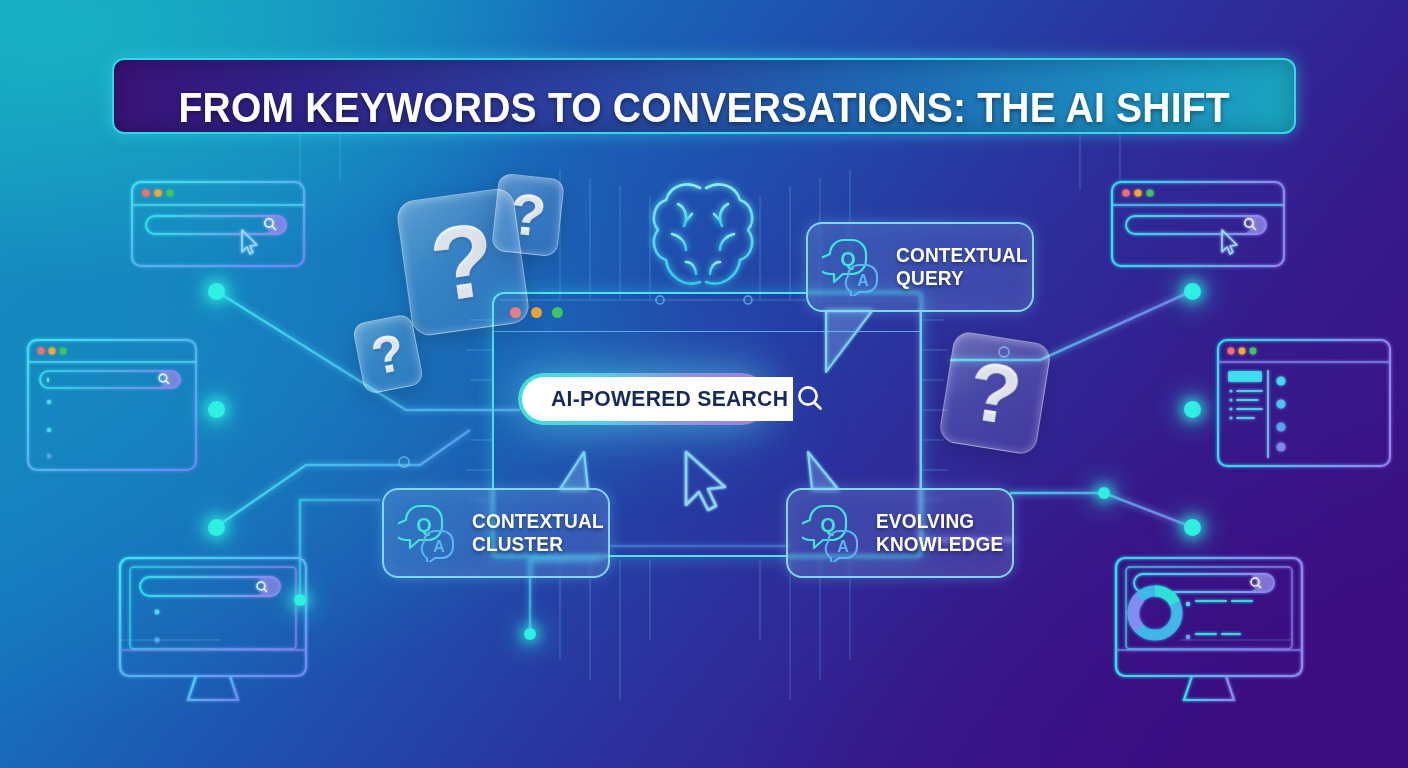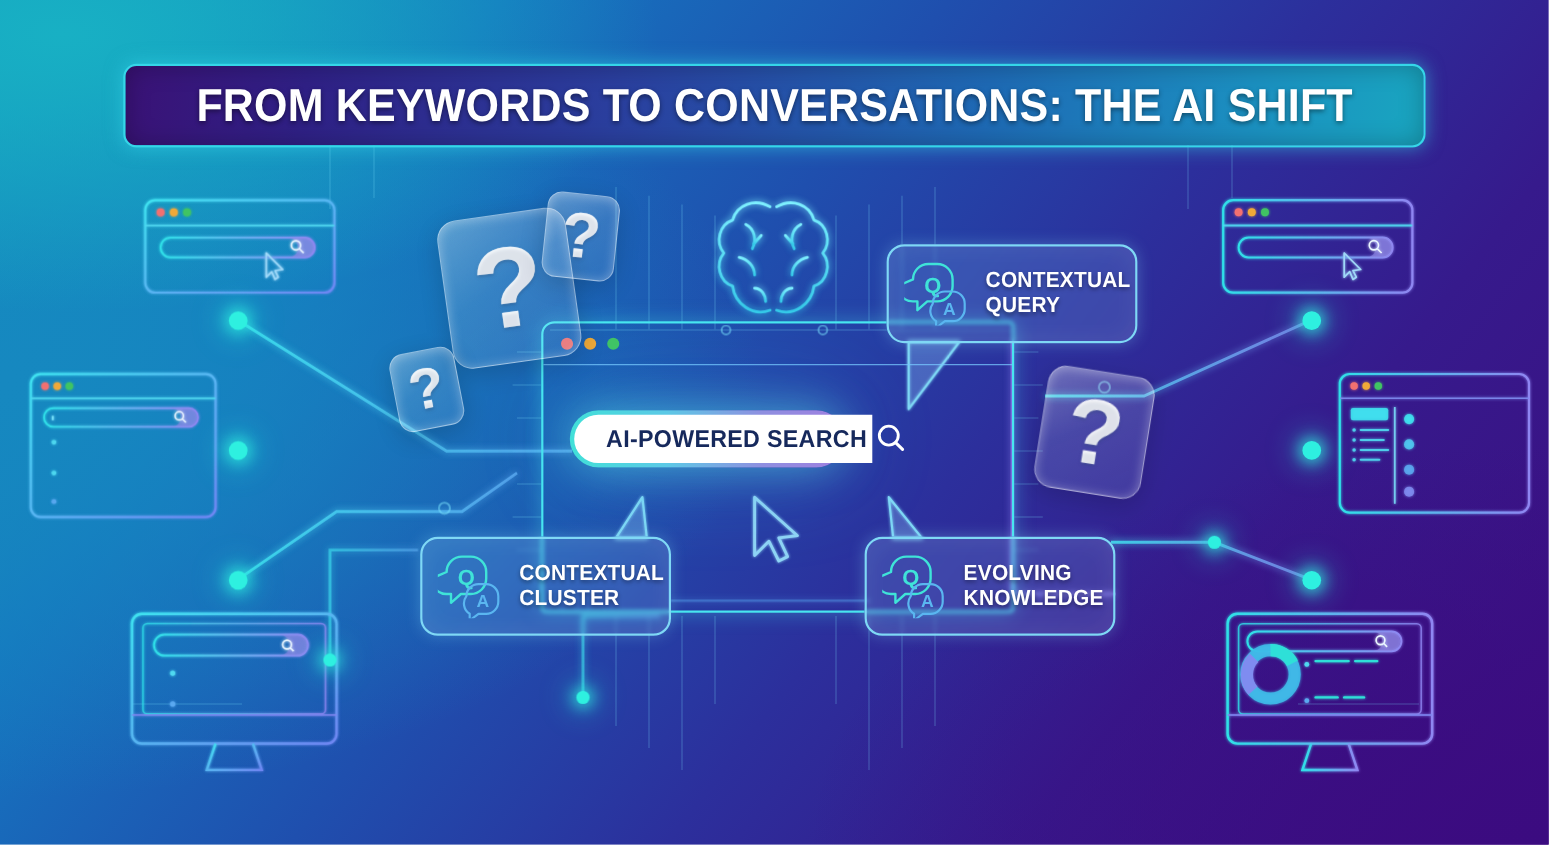--- a/index.html
+++ b/index.html
@@ -23,21 +23,21 @@
   svg.layer { overflow: visible; }
 
   
   .title-bar {
     position: absolute; left: 112px; top: 58px;
     width: 1184px; height: 76px;
     border-radius: 12px;
     border: 2.5px solid #35d6e8;
     background: linear-gradient(100deg, #3a1276 0%, #2f2085 14%, #2a3f9e 38%, #1e69b4 66%, #1b8fc0 86%, #19a6c0 100%);
     box-shadow: 0 0 16px rgba(53,214,232,.55), inset 0 0 22px rgba(0,0,0,.25);
-    display: flex; align-items: center; justify-content: center;
+    display: flex; align-items: flex-end; justify-content: center;
   }
   .title-text {
     color: #fff;
     font-size: 42px;
     font-weight: 700;
     letter-spacing: .2px;
     transform: scaleX(.93);
     white-space: nowrap;
     text-shadow: 0 2px 5px rgba(0,0,0,.45);
   }

